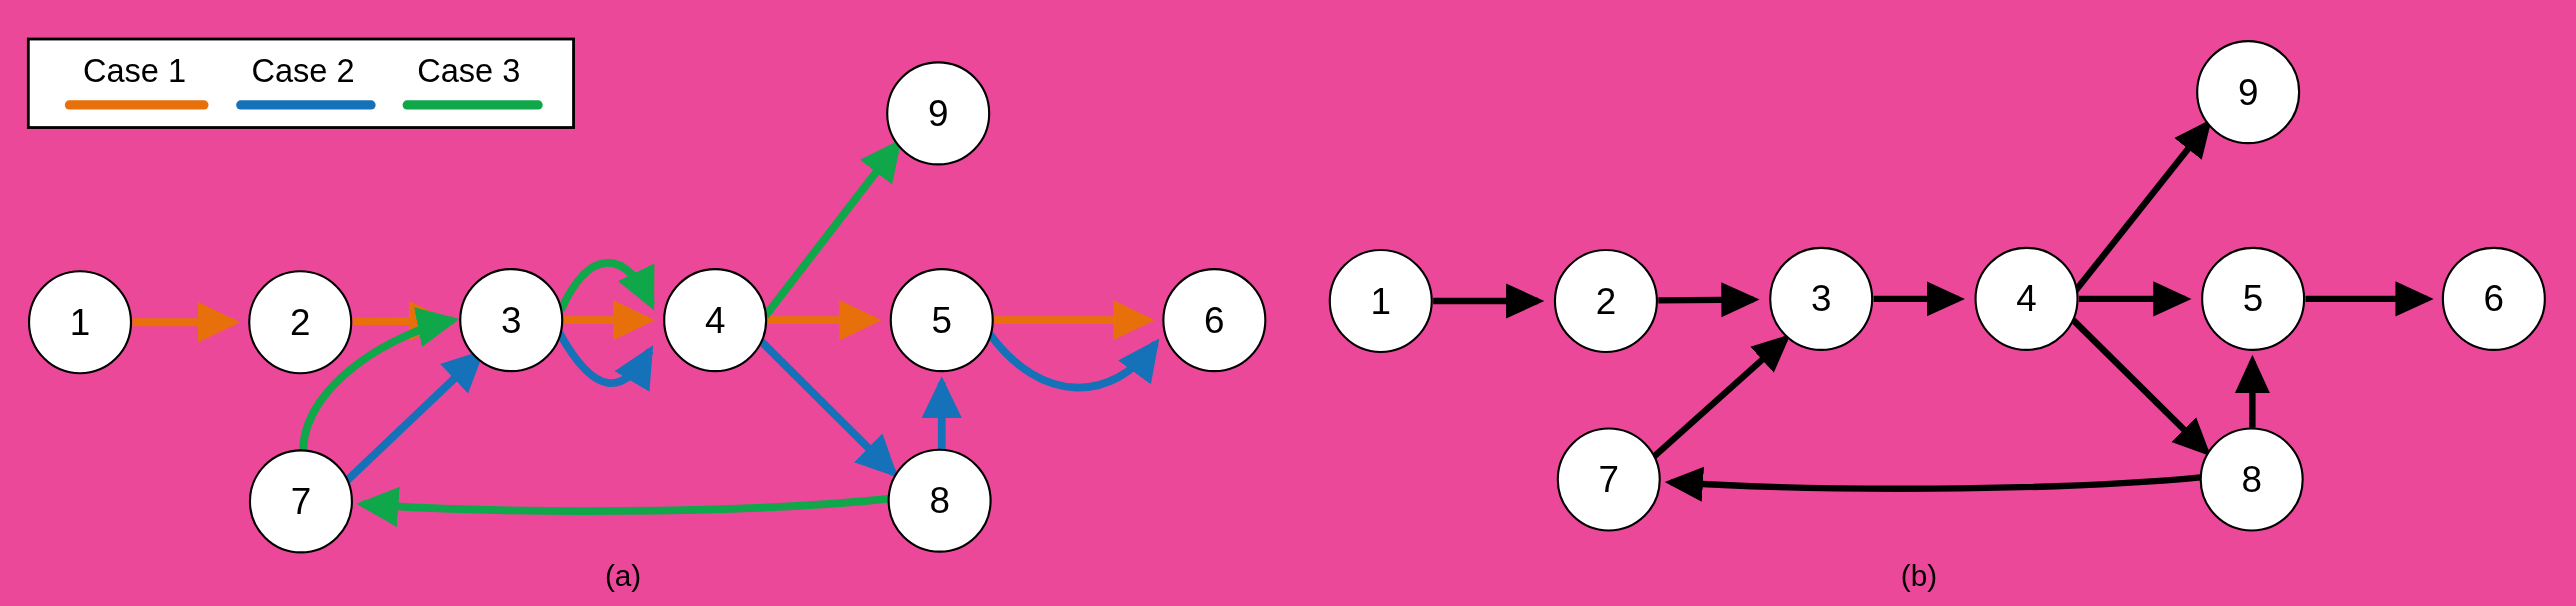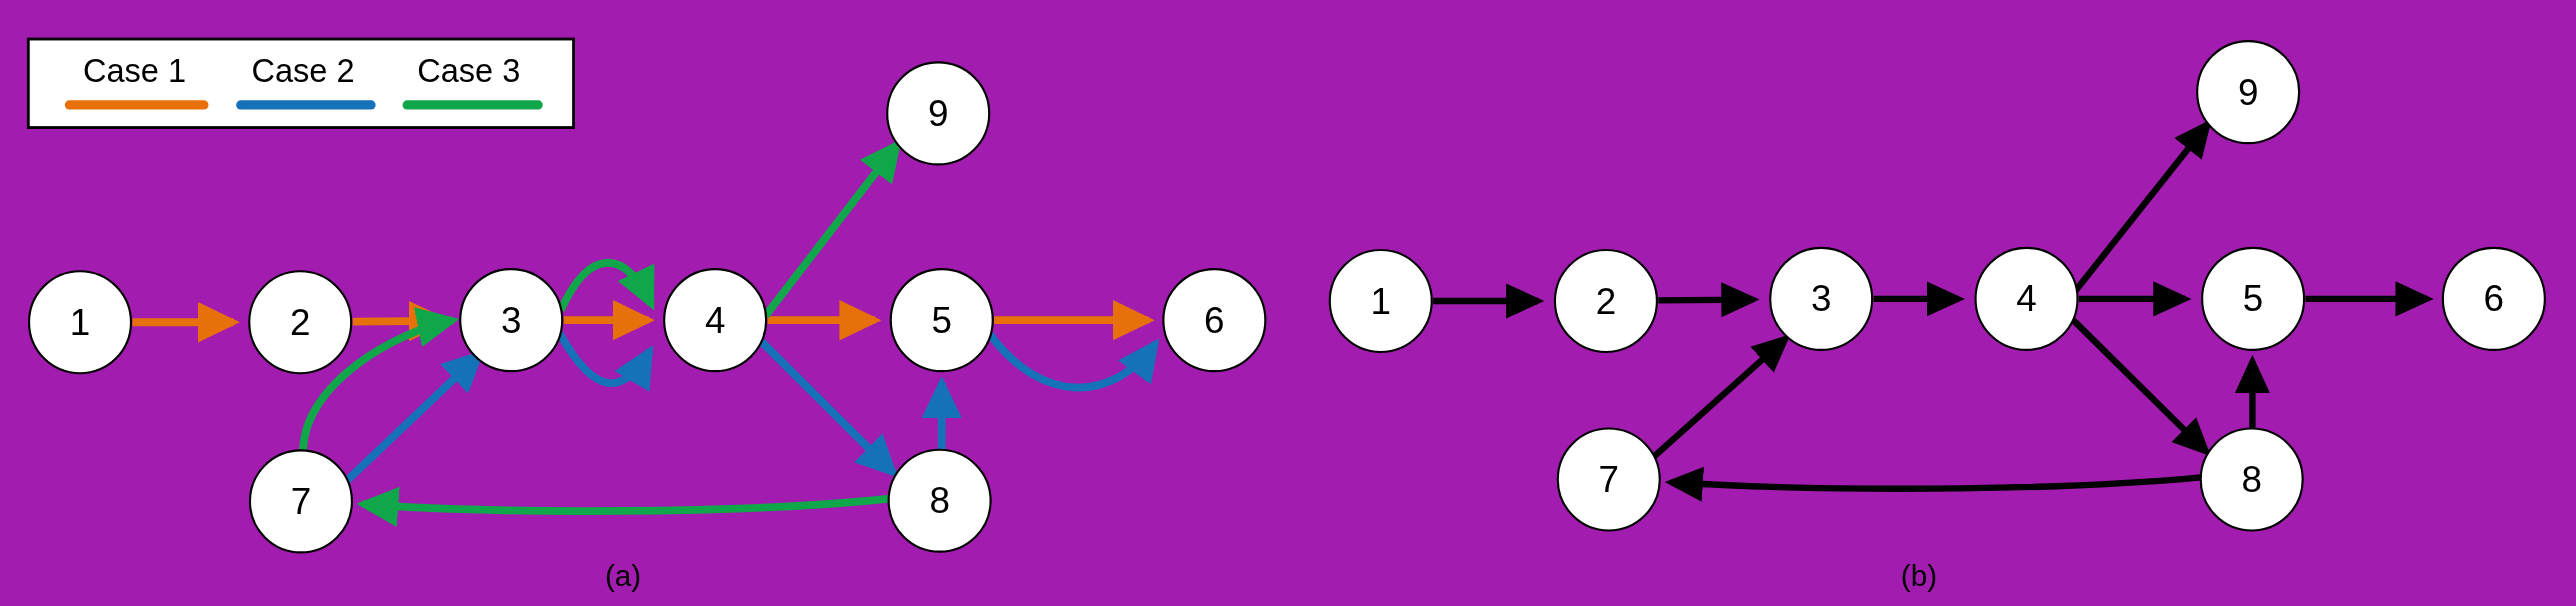--- a/index.html
+++ b/index.html
@@ -1,17 +1,17 @@
 <!DOCTYPE html>
 <html style="font-size:11.3px"><head>
 <meta charset="utf-8">
 <style>
   html,body{margin:0;padding:0;background:#ffffff;}
   body{width:2576px;height:607px;font-family:"Liberation Sans",sans-serif;overflow:hidden;}
-  #stage{position:relative;width:2576px;height:607px;background:#a21caf;}
+  #stage{position:relative;width:2576px;height:607px;background:#ec4899;}
   svg{position:absolute;left:0;top:0;width:2576px;height:607px;}
   .node-circle{fill:#ffffff;stroke:#000000;stroke-width:3;}
   .node-label{font-family:"Liberation Sans",sans-serif;font-size:52px;fill:#000;text-anchor:middle;dominant-baseline:central;}
   .edge{fill:none;stroke-width:11;stroke-linecap:butt;}
   .edge-b{fill:none;stroke:#000000;stroke-width:9;}
   .legend-box{fill:#ffffff;stroke:#000000;stroke-width:4;}
   .legend-text{font-family:"Liberation Sans",sans-serif;font-size:46px;fill:#000;text-anchor:middle;dominant-baseline:central;}
   .legend-swatch{stroke-width:13;stroke-linecap:round;}
   .panel-label{font-family:"Liberation Sans",sans-serif;font-size:42px;fill:#000;text-anchor:middle;dominant-baseline:central;}
 </style>

